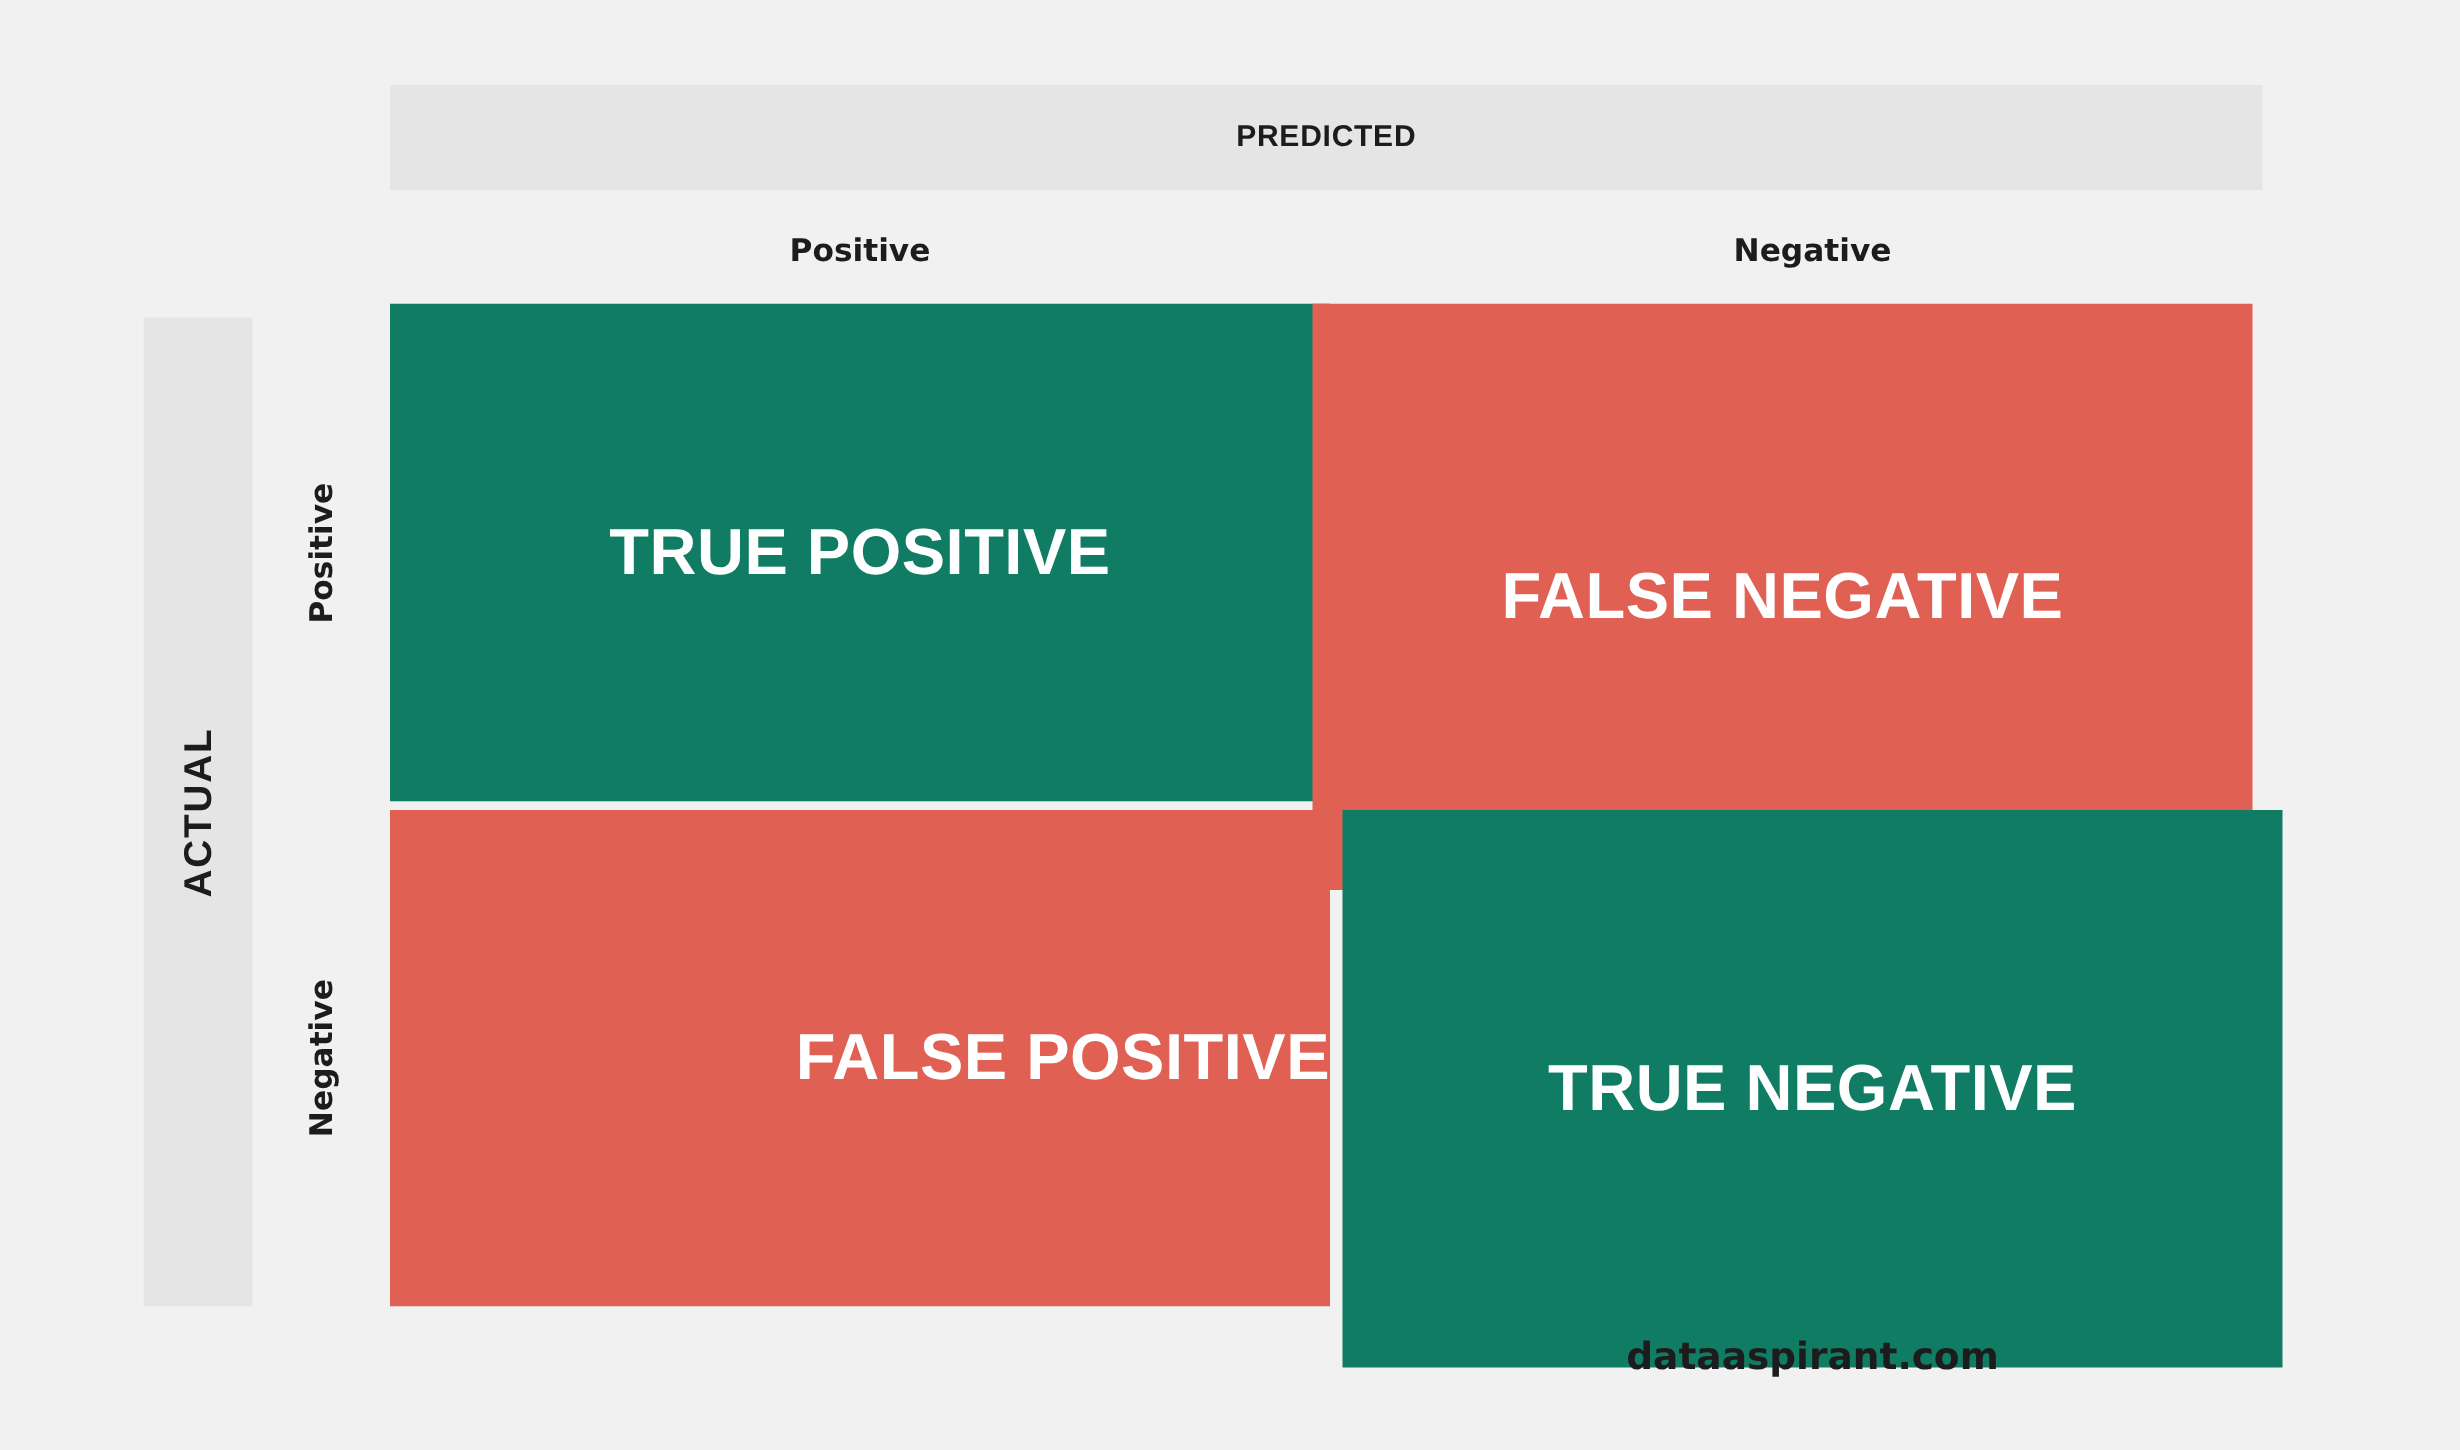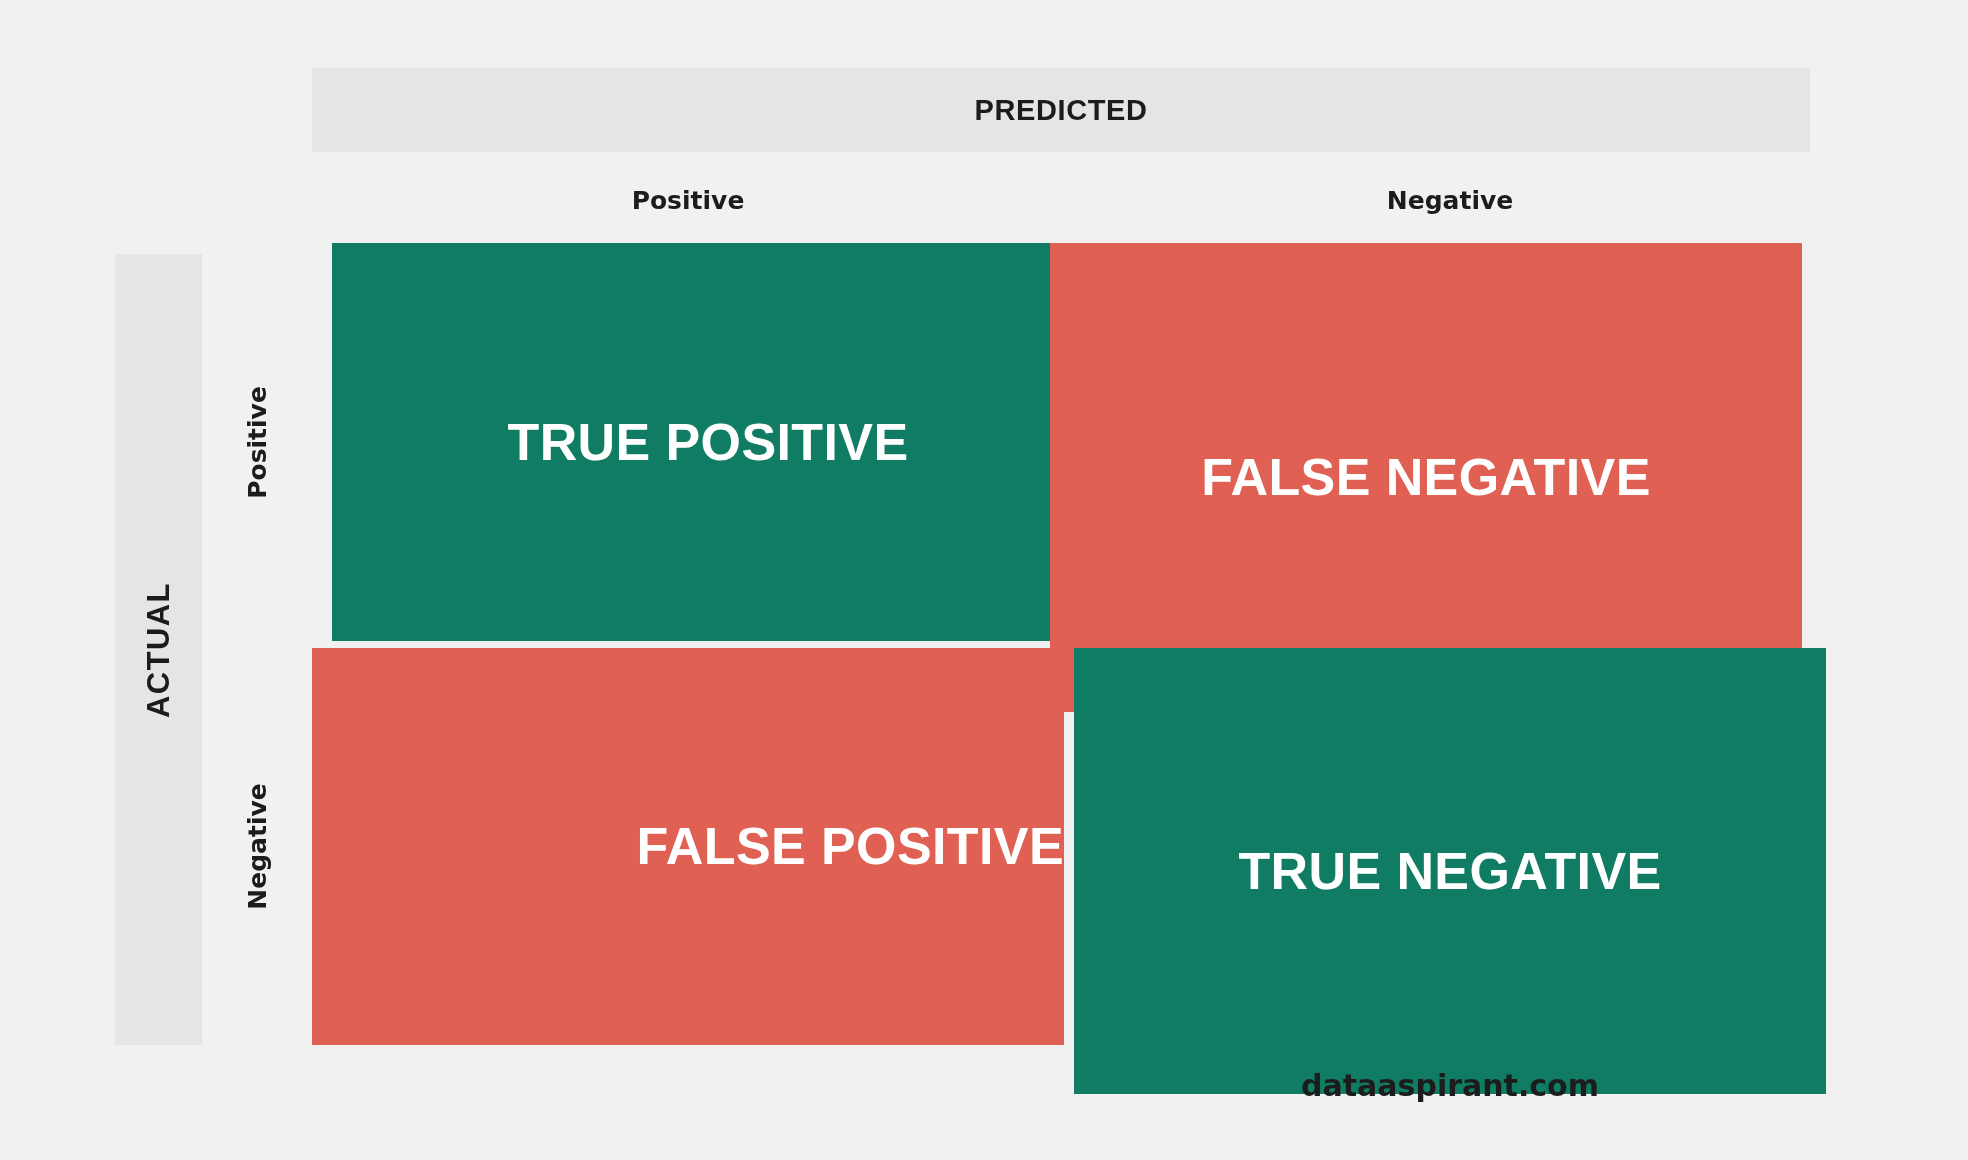--- a/index.html
+++ b/index.html
@@ -27,21 +27,21 @@
     left: 312px;
     top: 68px;
     width: 1498px;
     height: 84px;
     background: #E5E5E5;
     display: flex;
     align-items: center;
     justify-content: center;
   }
   .predicted-band-label {
-    font-size: 29px;
+    font-size: 24px;
     font-weight: 700;
     letter-spacing: 0.6px;
     color: #1C1C1C;
     font-family: "Liberation Sans", sans-serif;
   }
 
   
   .col-label {
     position: absolute;
     top: 182px;
@@ -108,21 +108,21 @@
   }
   .cell .cell-text {
     font-size: 52px;
     font-weight: 700;
     color: #FFFFFF;
     letter-spacing: 0.4px;
     font-family: "Liberation Sans", sans-serif;
     text-align: center;
     line-height: 1.05;
   }
-  .cell-tp { left: 332px;  top: 243px; width: 752px; height: 398px; }
+  .cell-tp { left: 312px;  top: 243px; width: 752px; height: 398px; }
   .cell-fn { left: 1050px; top: 243px; width: 752px; height: 469px; }
   .cell-fp { left: 312px;  top: 648px; width: 752px; height: 397px; justify-content: flex-end; }
   .cell-tn { left: 1074px; top: 648px; width: 752px; height: 446px; }
 
   
   .watermark {
     position: absolute;
     left: 1074px;
     top: 1062px;
     width: 752px;

